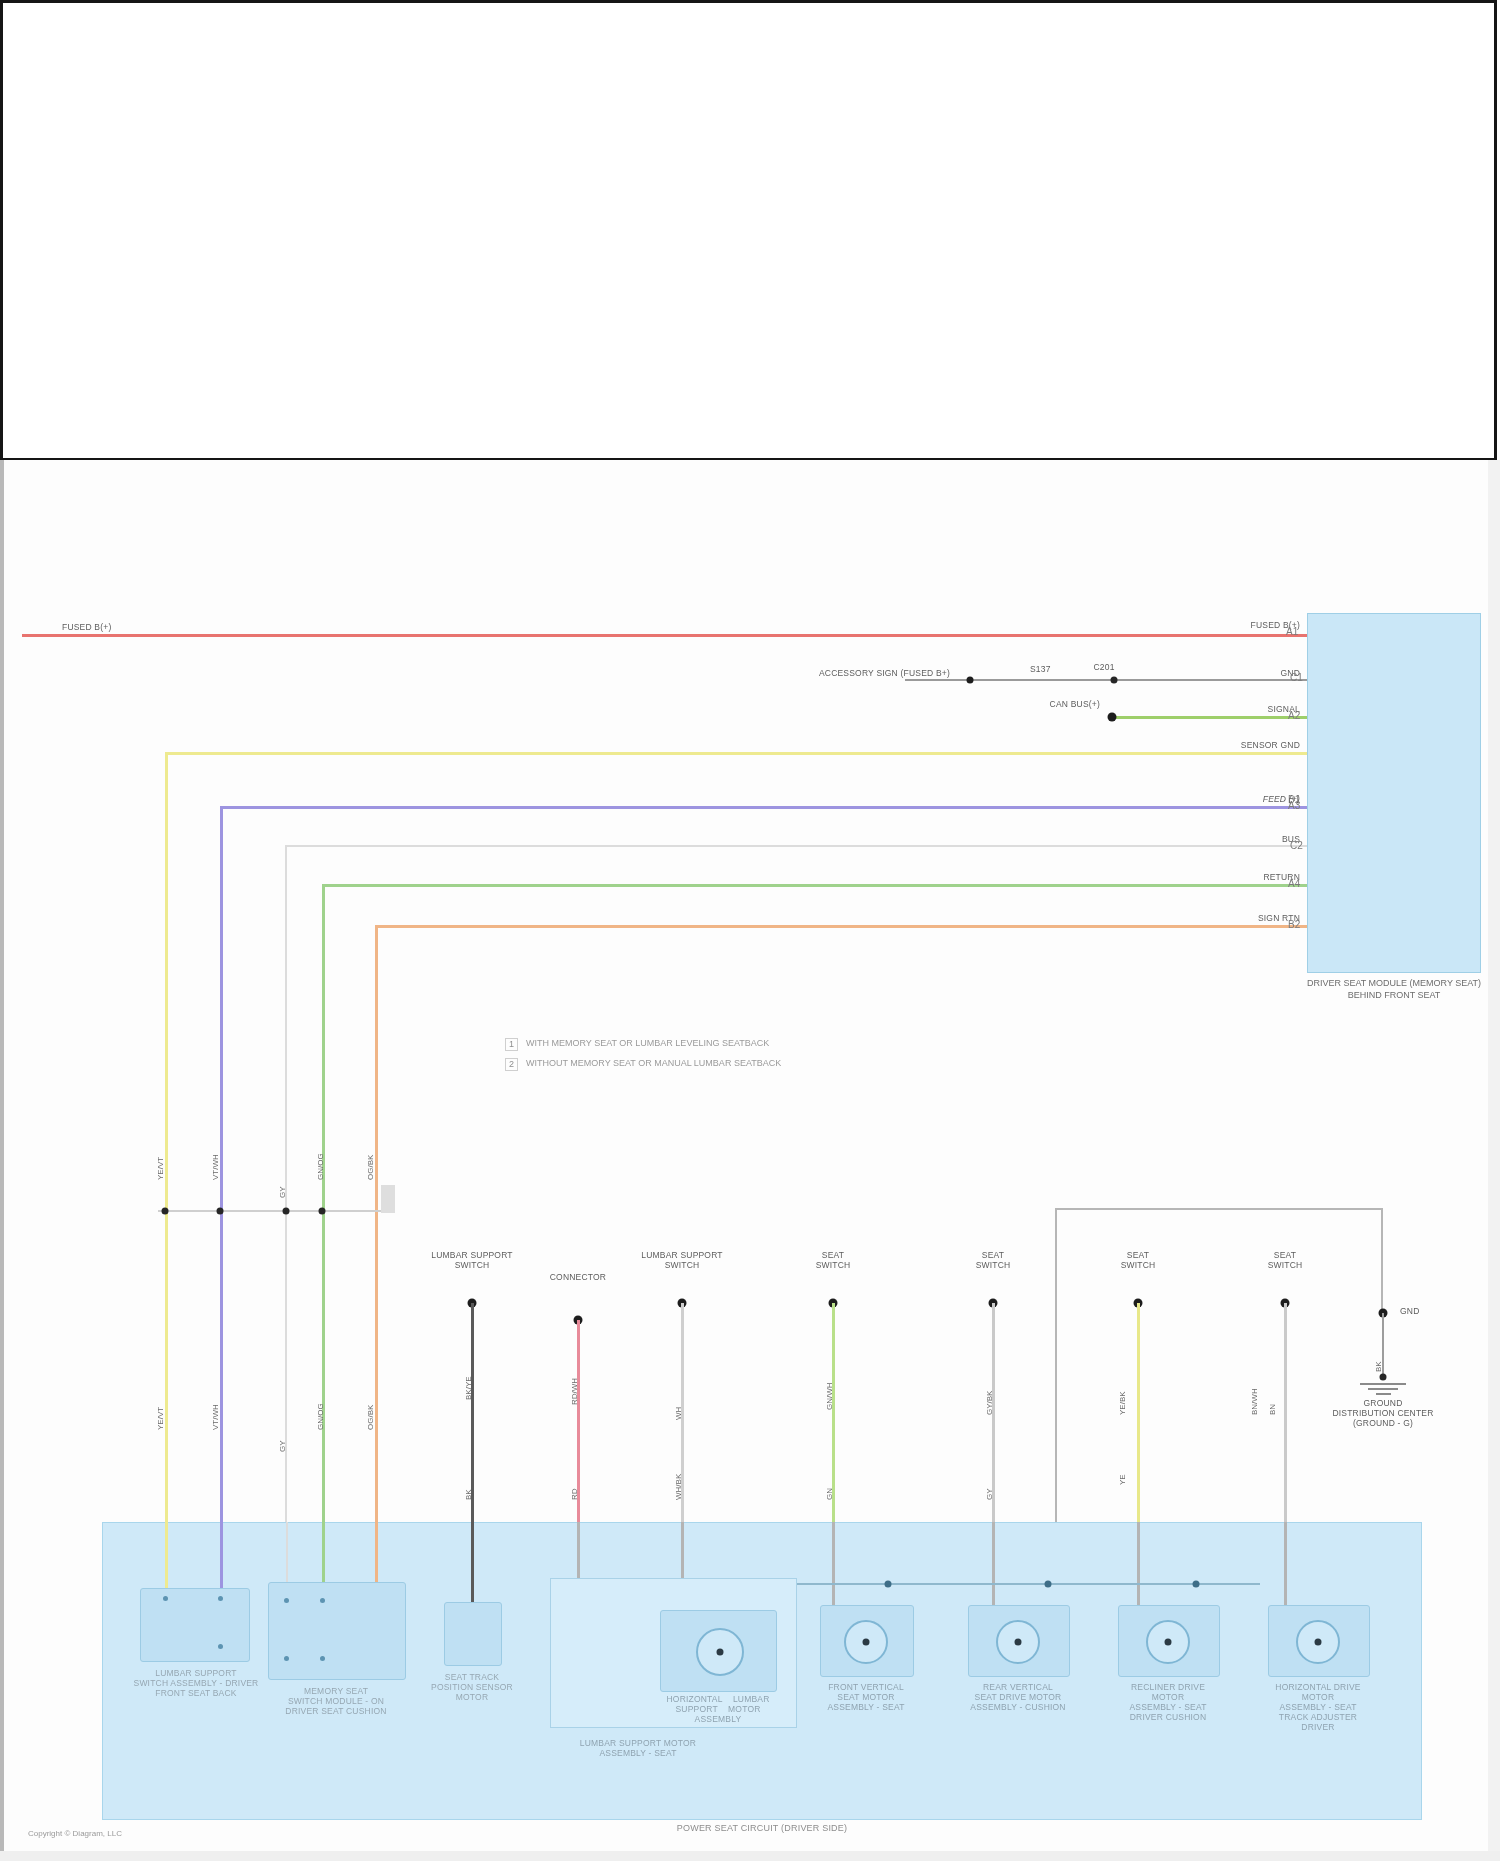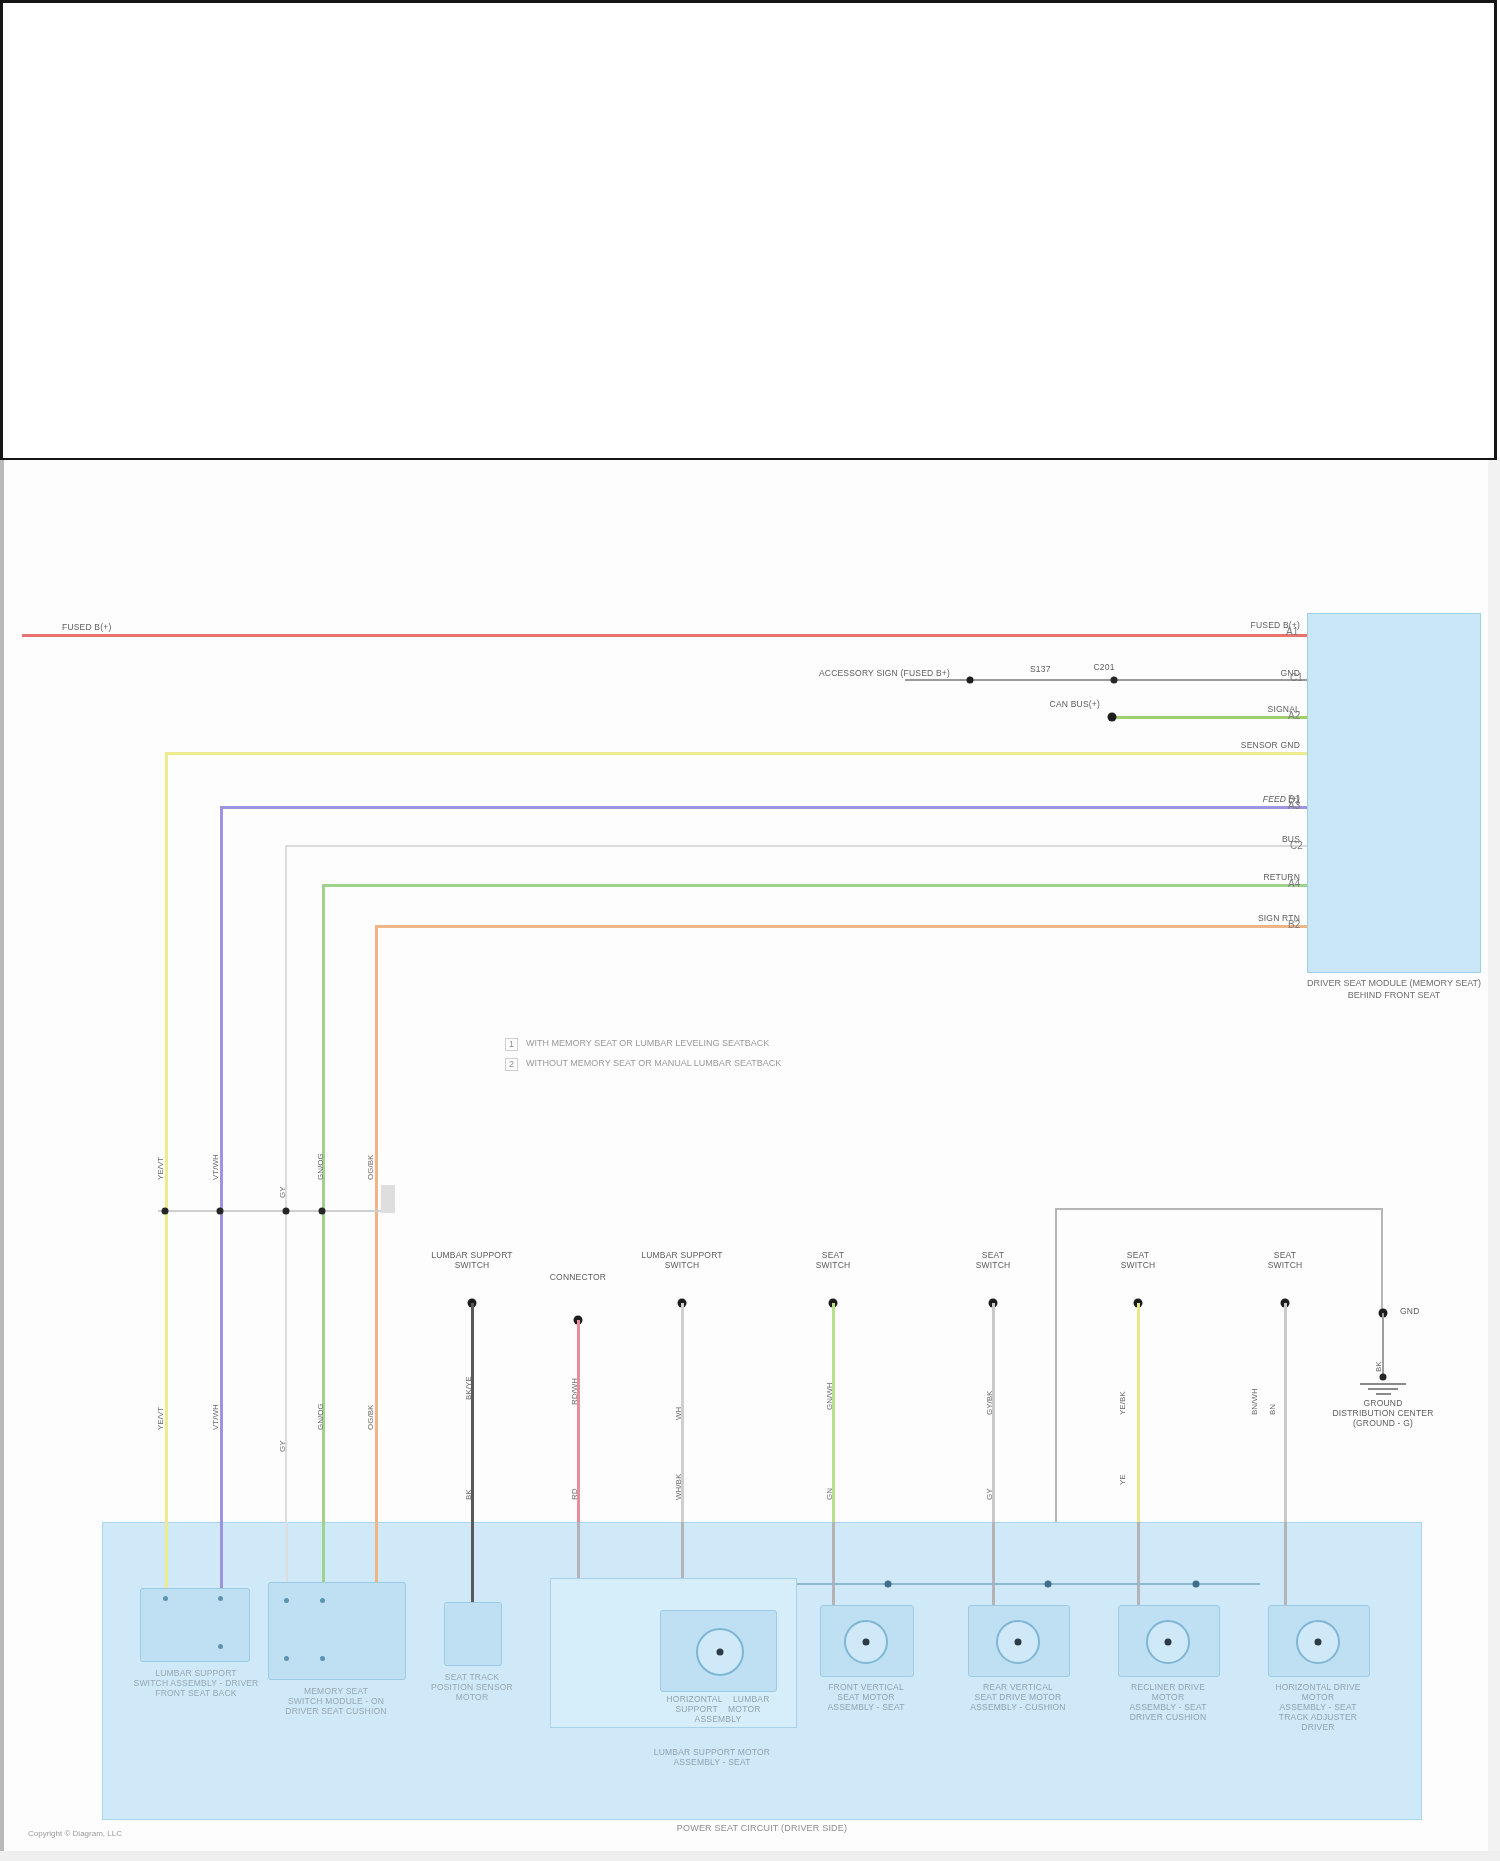--- a/index.html
+++ b/index.html
@@ -282,21 +282,21 @@
   </div>
 
   <div class="subbox2" style="left:550px;top:1578px;width:245px;height:148px;"></div>
   <div class="subbox" style="left:660px;top:1610px;width:115px;height:80px;border-radius:3px;"></div>
   <div class="motor" style="left:696px;top:1628px;width:44px;height:44px;"></div>
   <div class="lbl c" style="left:718px;top:1694px;color:#8fa3b0;">
     <div>HORIZONTAL&nbsp;&nbsp;&nbsp;&nbsp;LUMBAR</div>
       <div>SUPPORT&nbsp;&nbsp;&nbsp;&nbsp;MOTOR</div>
       <div>ASSEMBLY</div>
   </div>
-  <div class="lbl c" style="left:712px;top:1738px;color:#8fa3b0;margin-top:9px;">
+  <div class="lbl c" style="left:638px;top:1738px;color:#8fa3b0;">
     <div>LUMBAR SUPPORT MOTOR</div>
       <div>ASSEMBLY - SEAT</div>
   </div>
 
   <div class="subbox" style="left:820px;top:1605px;width:92px;height:70px;border-radius:3px;"></div>
   <div class="motor" style="left:844px;top:1620px;width:40px;height:40px;"></div>
   <div class="lbl c" style="left:866px;top:1682px;color:#8fa3b0;">
     <div>FRONT VERTICAL</div>
       <div>SEAT MOTOR</div>
       <div>ASSEMBLY - SEAT</div>

